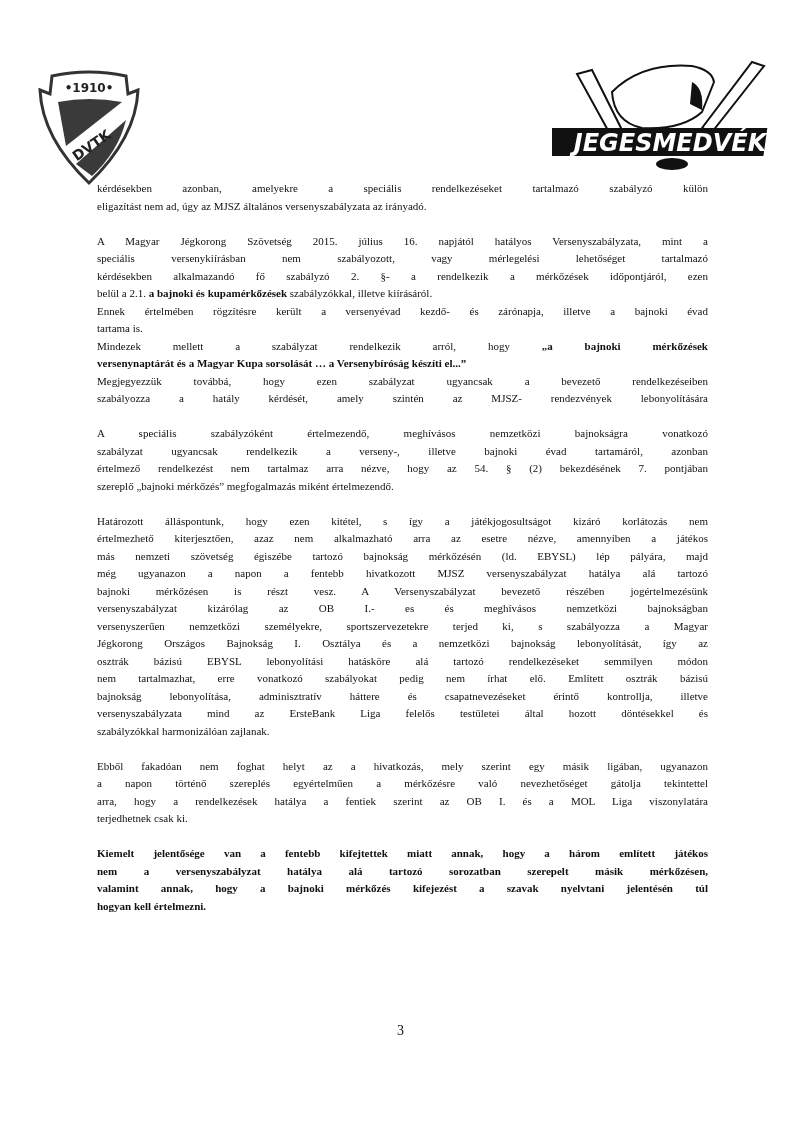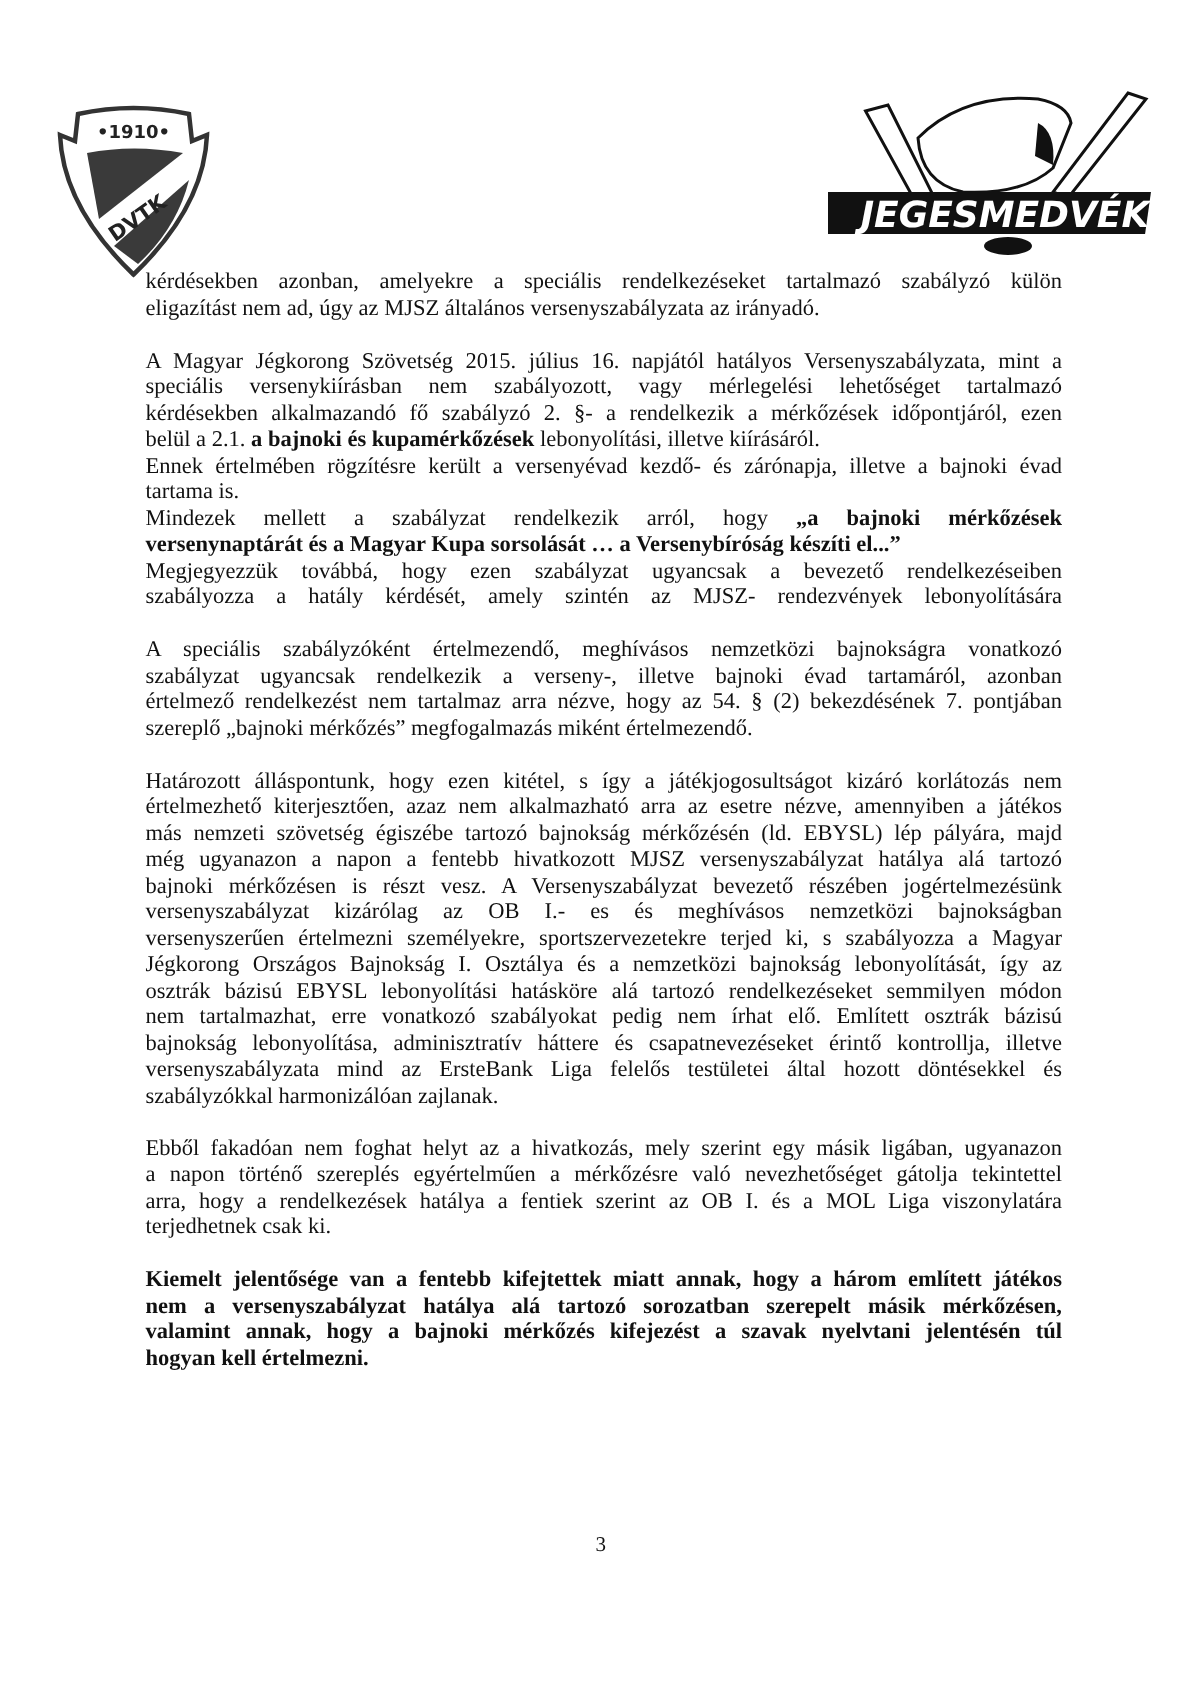--- a/index.html
+++ b/index.html
@@ -1,19 +1,19 @@
 <!DOCTYPE html>
 <html><head>
 <meta charset="utf-8">
 <style>
   html, body { margin: 0; padding: 0; background: #ffffff; }
   body { width: 801px; height: 1133px; position: relative; overflow: hidden; font-family: "Liberation Serif", "DejaVu Serif", serif; color: #111; }
   .logo-left { position: absolute; left: 36px; top: 68px; width: 106px; height: 118px; }
   .logo-right { position: absolute; left: 552px; top: 52px; width: 240px; height: 118px; }
-  .content { position: absolute; left: 97px; top: 180px; width: 611px; font-size: 15px; line-height: 17.5px; }
+  .content { position: absolute; left: 97px; top: 180px; width: 611px; font-size: 11px; line-height: 17.5px; }
   .p { margin: 0 0 17.5px 0; text-align: justify; }
   .line { display: block; text-align: justify; text-align-last: justify; }
   .line.last { text-align-last: left; }
   .bu { font-weight: bold; }
   .bold { font-weight: bold; }
   .page-num { position: absolute; left: 0; width: 801px; top: 1023px; text-align: center; font-size: 14px; }
 </style>
 </head>
 <body>
 
@@ -43,21 +43,21 @@
 
   <div class="p">
     <span class="line">kérdésekben azonban, amelyekre a speciális rendelkezéseket tartalmazó szabályzó külön</span>
     <span class="line last">eligazítást nem ad, úgy az MJSZ általános versenyszabályzata az irányadó.</span>
   </div>
 
   <div class="p">
     <span class="line">A Magyar Jégkorong Szövetség 2015. július 16. napjától hatályos Versenyszabályzata, mint a</span>
     <span class="line">speciális versenykiírásban nem szabályozott, vagy mérlegelési lehetőséget tartalmazó</span>
     <span class="line">kérdésekben alkalmazandó fő szabályzó 2. §- a rendelkezik a mérkőzések időpontjáról, ezen</span>
-    <span class="line last"><span>belül a 2.1. </span><span class="bu">a bajnoki és kupamérkőzések</span><span> lebonyolítási, illetve kiírásáról.</span></span>
+    <span class="line last"><span>belül a 2.1. </span><span class="bu">a bajnoki és kupamérkőzések</span><span> szabályzókkal, illetve kiírásáról.</span></span>
     <span class="line">Ennek értelmében rögzítésre került a versenyévad kezdő- és zárónapja, illetve a bajnoki évad</span>
     <span class="line last">tartama is.</span>
     <span class="line"><span>Mindezek mellett a szabályzat rendelkezik arról, hogy </span><span class="bu">„a bajnoki mérkőzések</span></span>
     <span class="line last"><span class="bu">versenynaptárát és a Magyar Kupa  sorsolását … a Versenybíróság készíti el...”</span></span>
     <span class="line">Megjegyezzük továbbá, hogy ezen szabályzat ugyancsak a bevezető rendelkezéseiben</span>
     <span class="line">szabályozza a hatály kérdését, amely szintén az MJSZ- rendezvények lebonyolítására</span>
   </div>
 
   <div class="p">
     <span class="line">A speciális szabályzóként értelmezendő, meghívásos nemzetközi bajnokságra vonatkozó</span>
@@ -66,21 +66,21 @@
     <span class="line last">szereplő „bajnoki mérkőzés” megfogalmazás miként értelmezendő.</span>
   </div>
 
   <div class="p">
     <span class="line">Határozott álláspontunk, hogy ezen kitétel, s így a játékjogosultságot kizáró korlátozás nem</span>
     <span class="line">értelmezhető kiterjesztően, azaz nem alkalmazható arra az esetre nézve, amennyiben a játékos</span>
     <span class="line">más nemzeti szövetség égiszébe tartozó bajnokság mérkőzésén (ld. EBYSL) lép pályára, majd</span>
     <span class="line">még ugyanazon a napon a fentebb hivatkozott MJSZ versenyszabályzat hatálya alá tartozó</span>
     <span class="line">bajnoki mérkőzésen is részt vesz. A Versenyszabályzat bevezető részében jogértelmezésünk</span>
     <span class="line">versenyszabályzat kizárólag az OB I.- es és meghívásos nemzetközi bajnokságban</span>
-    <span class="line">versenyszerűen értelmezni személyekre, sportszervezetekre terjed ki, s szabályozza a Magyar</span>
+    <span class="line">versenyszerűen nemzetközi személyekre, sportszervezetekre terjed ki, s szabályozza a Magyar</span>
     <span class="line">Jégkorong Országos Bajnokság I. Osztálya és a nemzetközi bajnokság lebonyolítását, így az</span>
     <span class="line">osztrák bázisú EBYSL lebonyolítási hatásköre alá tartozó rendelkezéseket semmilyen módon</span>
     <span class="line">nem tartalmazhat, erre vonatkozó szabályokat pedig nem írhat elő. Említett osztrák bázisú</span>
     <span class="line">bajnokság lebonyolítása, adminisztratív háttere és csapatnevezéseket érintő kontrollja, illetve</span>
     <span class="line">versenyszabályzata mind az ErsteBank Liga felelős testületei által hozott döntésekkel és</span>
     <span class="line last">szabályzókkal harmonizálóan zajlanak.</span>
   </div>
 
   <div class="p">
     <span class="line">Ebből fakadóan nem foghat helyt az a hivatkozás, mely szerint egy másik ligában, ugyanazon</span>

